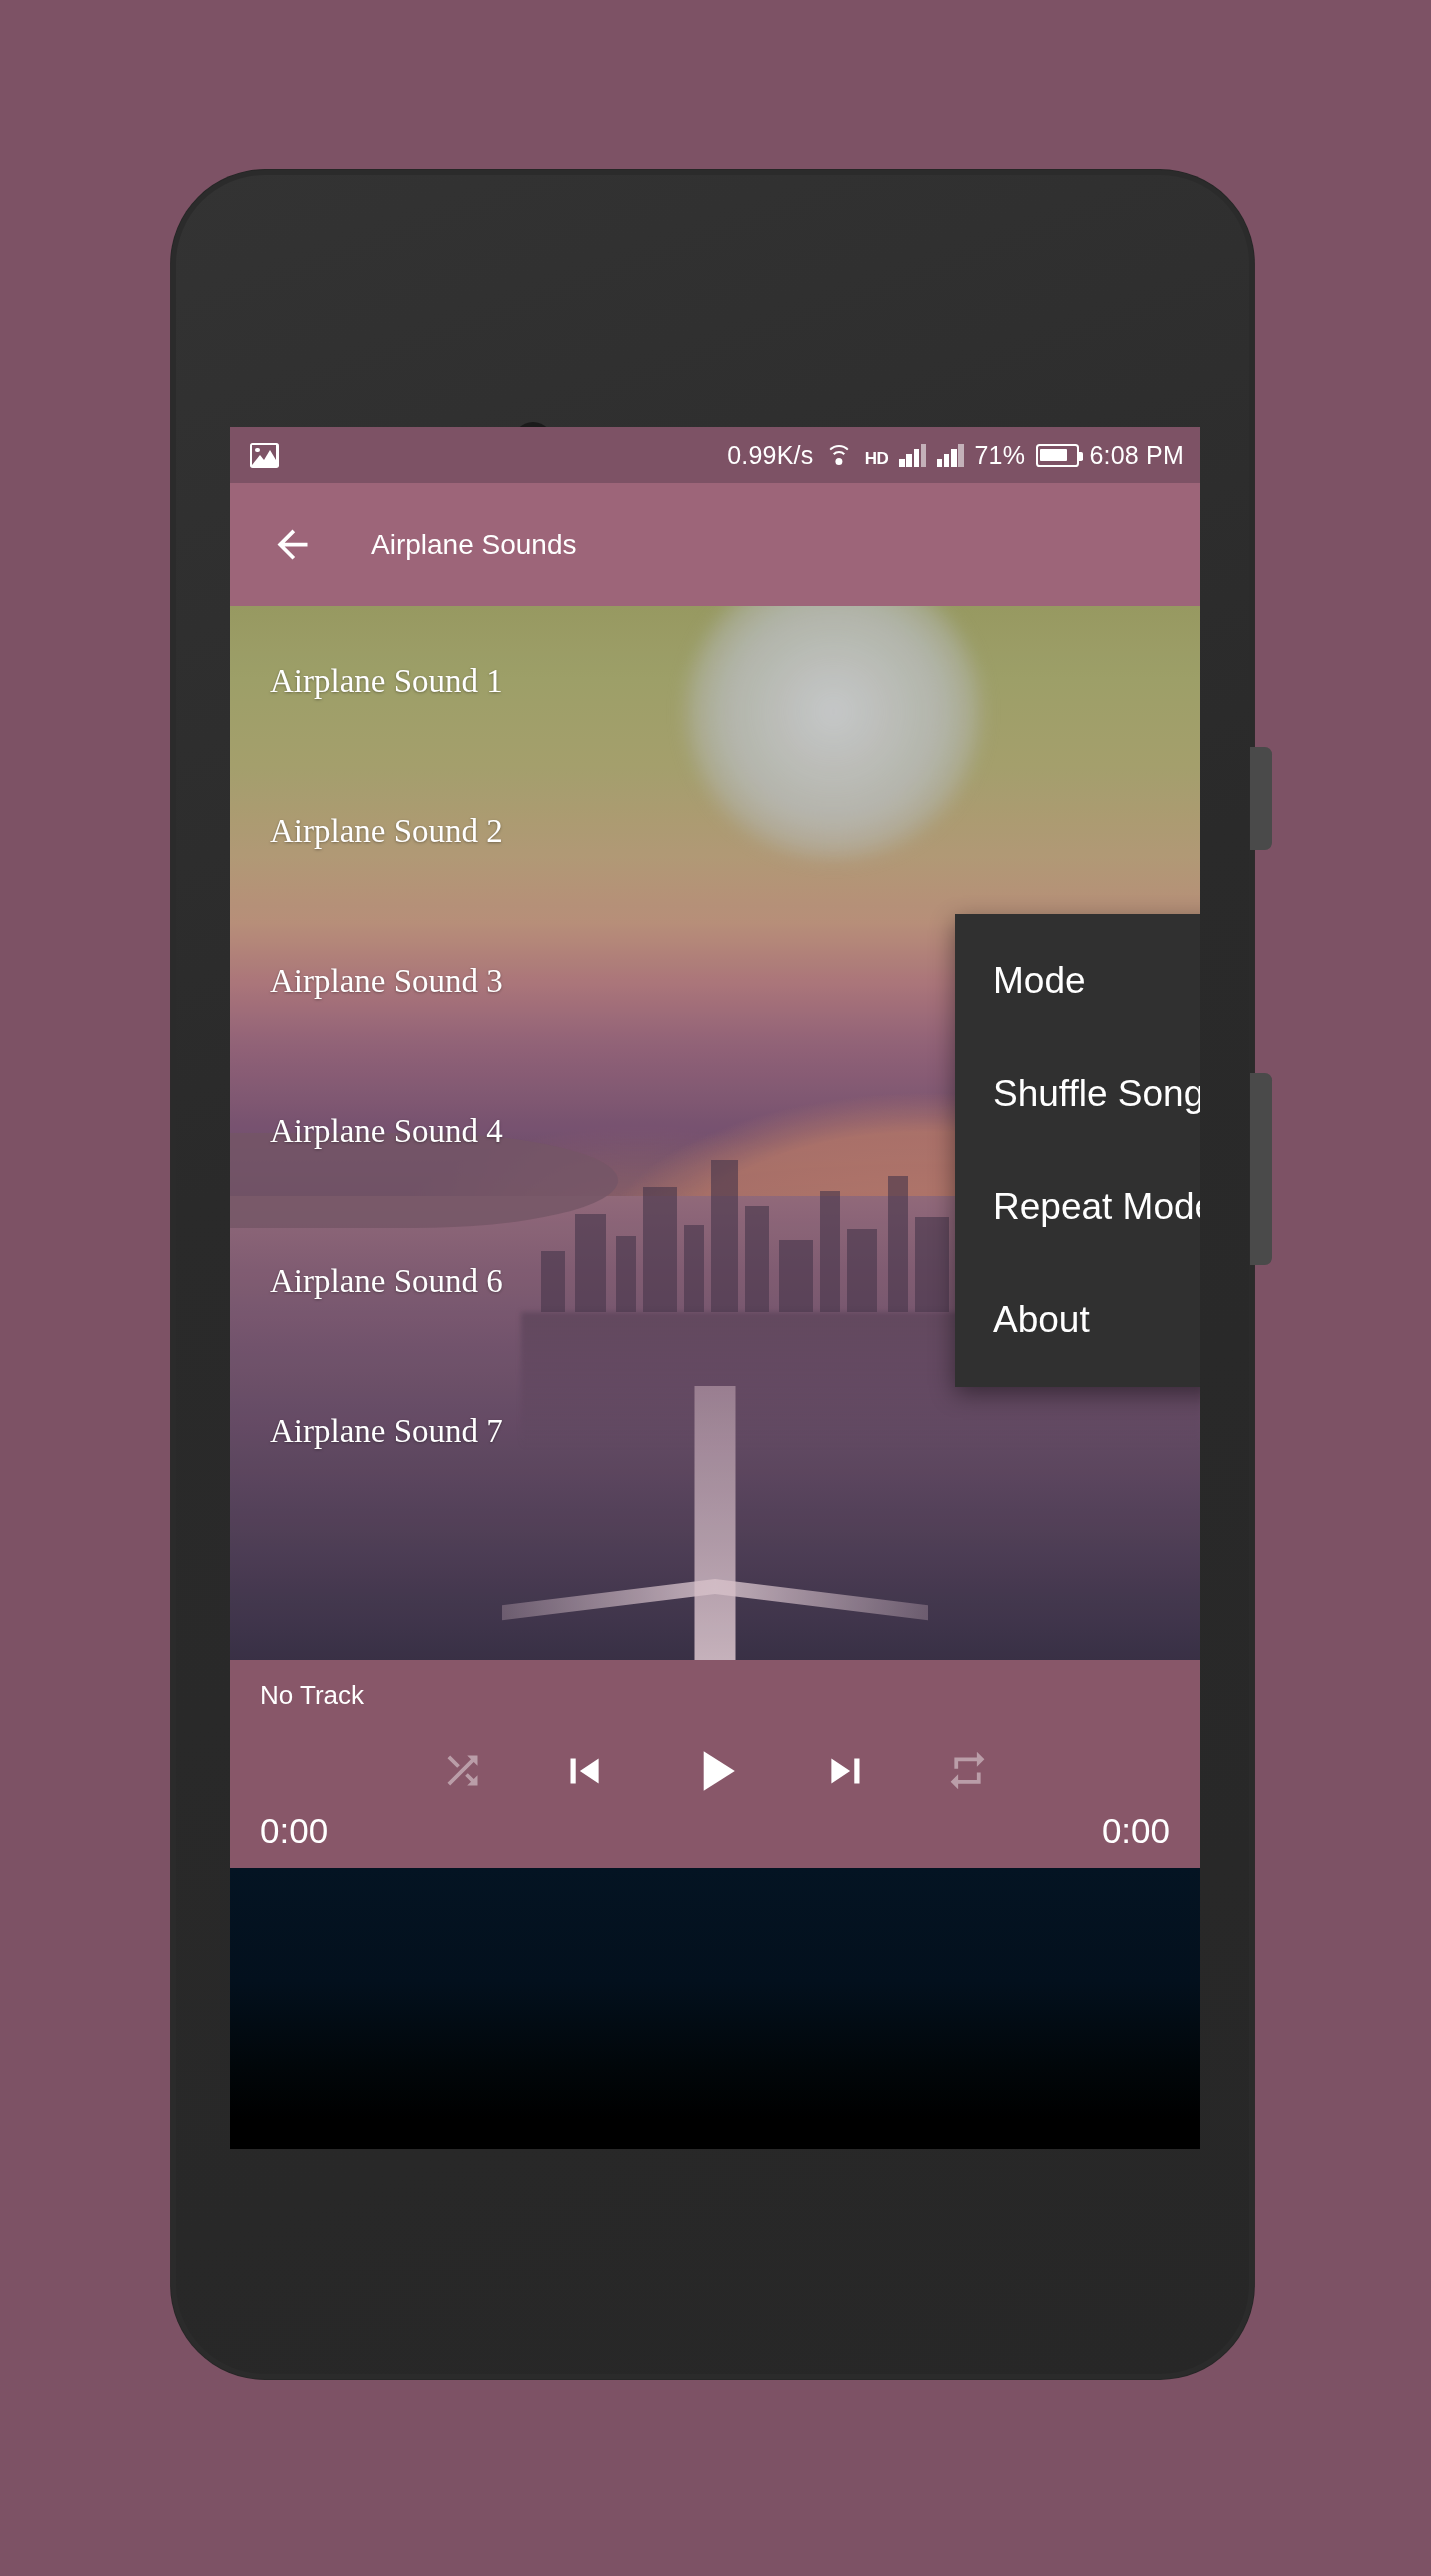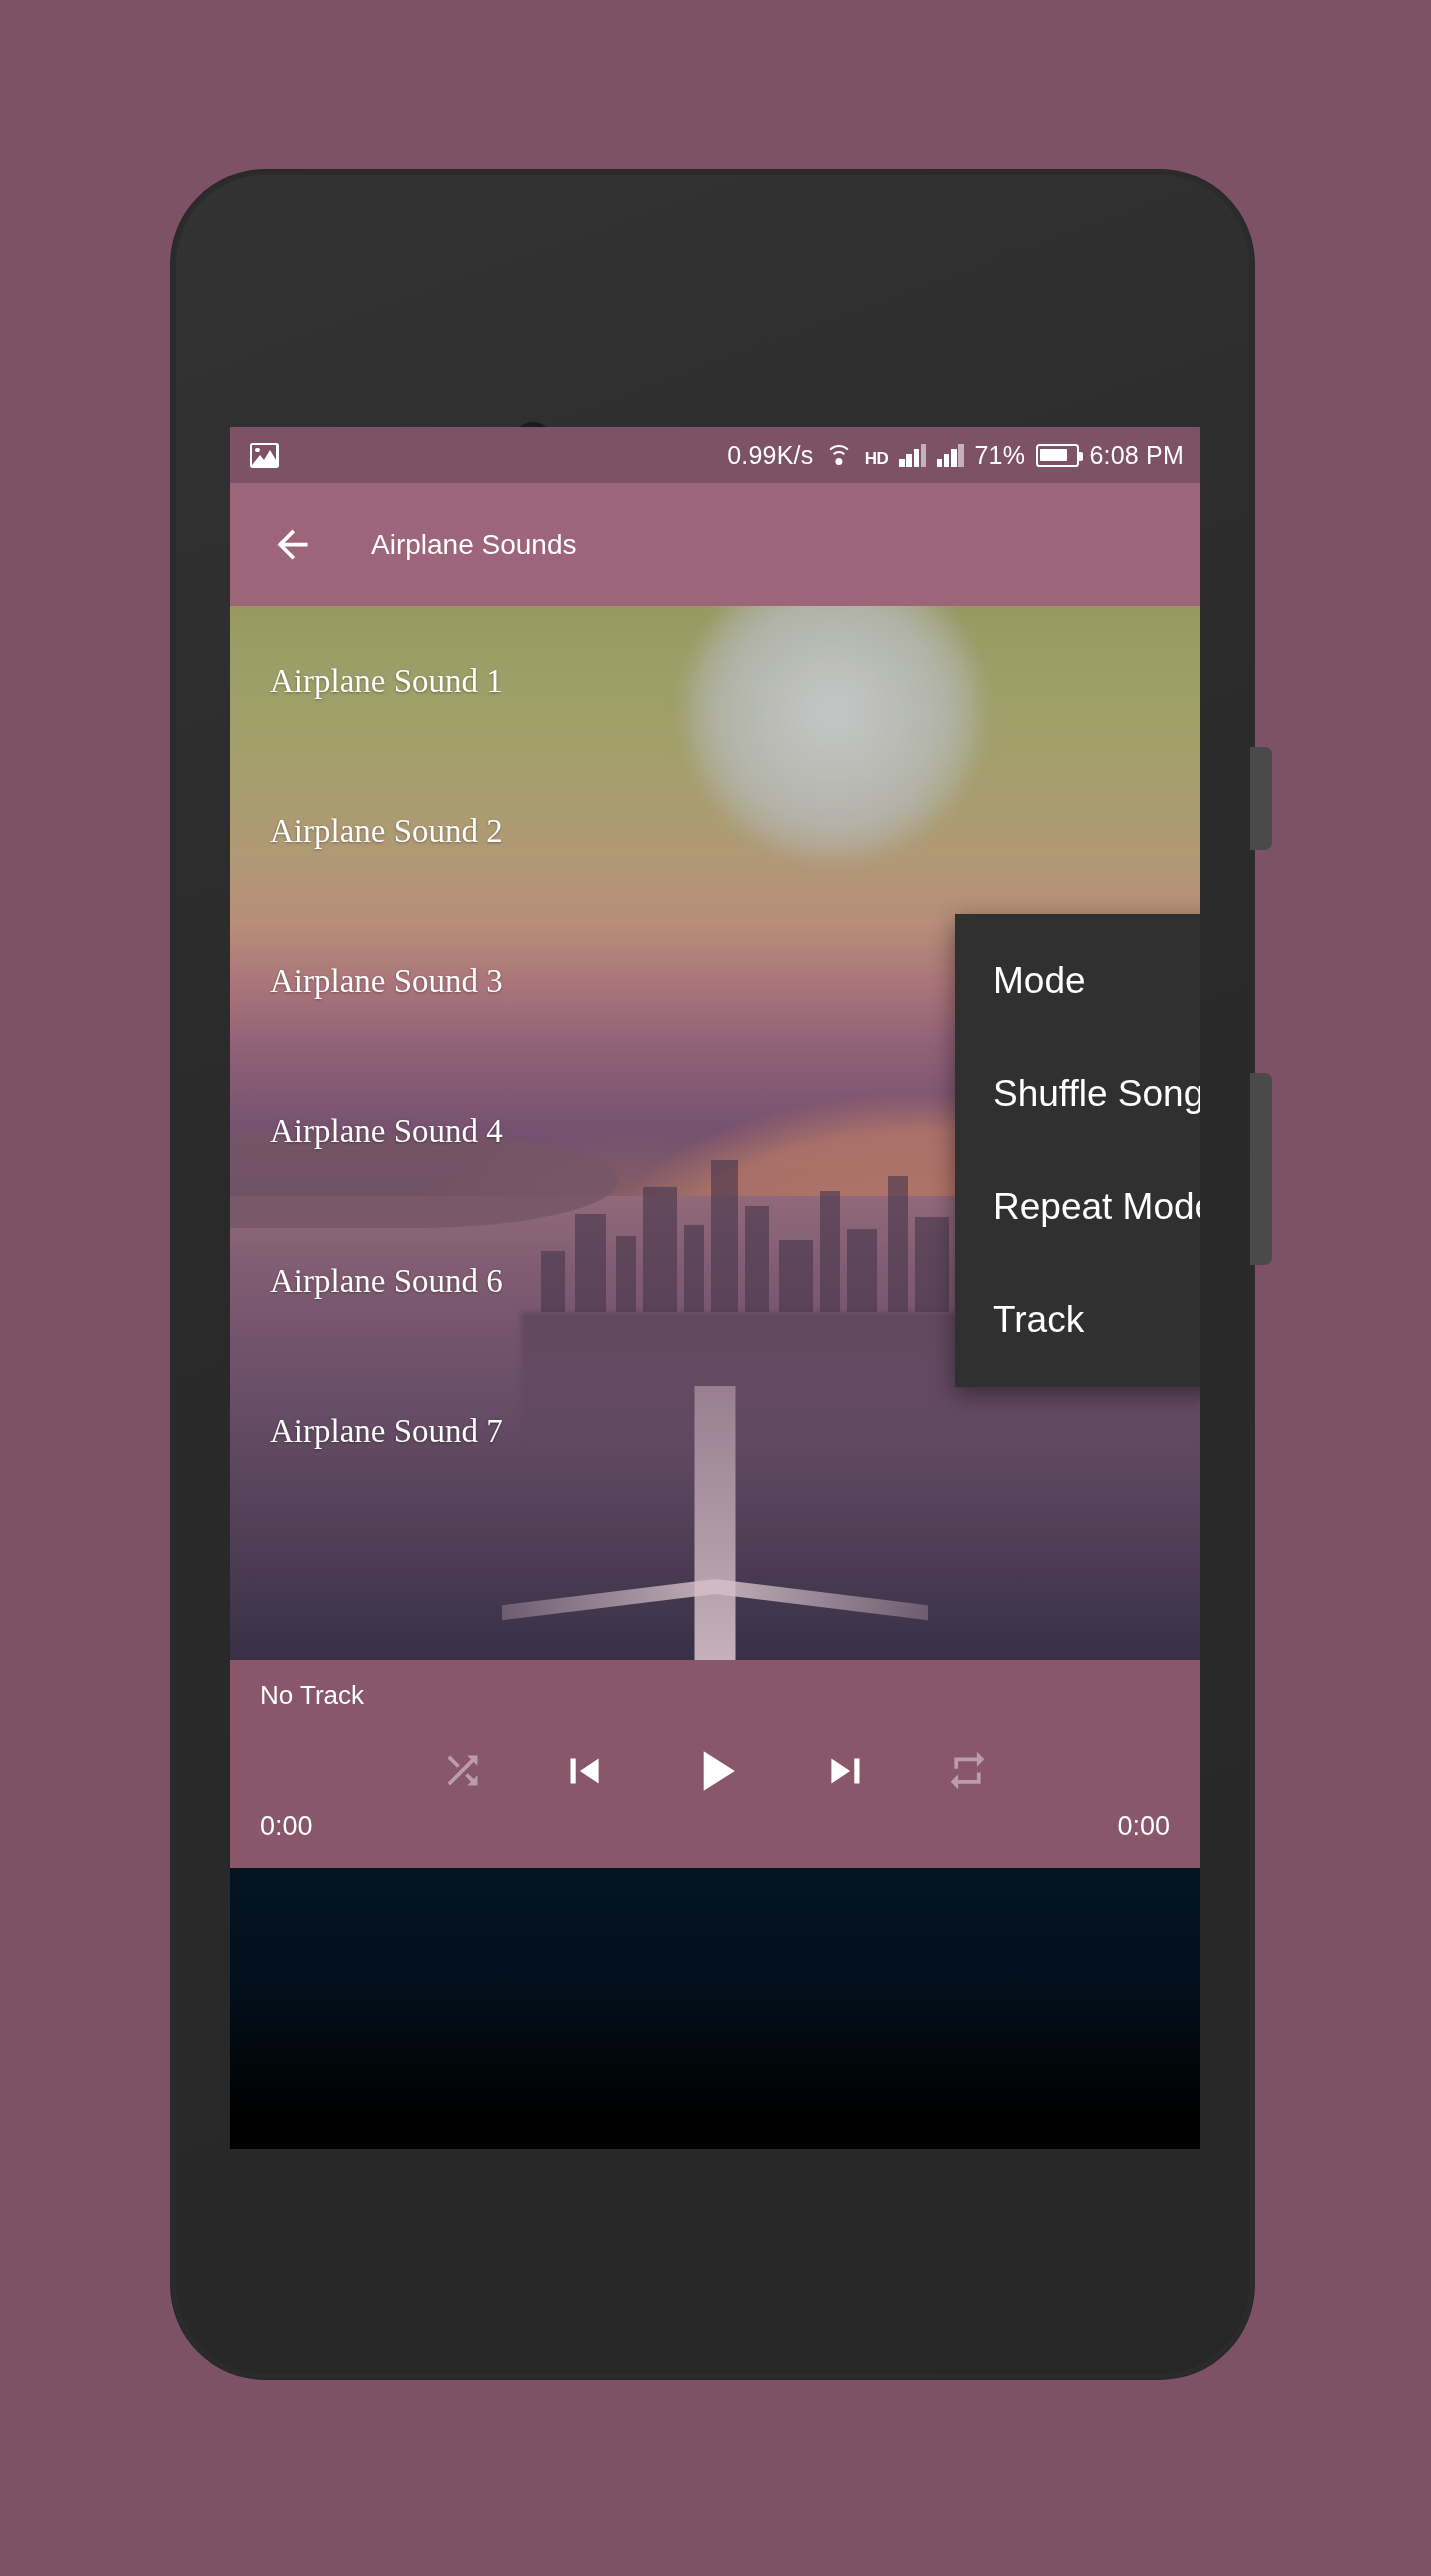--- a/index.html
+++ b/index.html
@@ -210,21 +210,21 @@
   }
   #player-track-title{ color:#fff; font-size:26px; }
   #player-controls{
     display:flex; align-items:center; justify-content:center;
     gap:73px; margin-top:25px; height:70px;
   }
   .ctrl{ cursor:pointer; display:flex; align-items:center; justify-content:center; }
   .ctrl.dim{ opacity:.42; }
   #player-times{
     display:flex; justify-content:space-between;
-    color:#fff; font-size:27px; margin-top:5.4px;
+    color:#fff; font-size:35px; margin-top:5.4px;
   }
   #seek-bar{
     position:relative; margin-top:27px; height:18px;
   }
   #seek-track{
     position:absolute; left:9px; right:3.6px; top:7.2px; height:3.6px;
     background:rgba(255,255,255,.55); border-radius:1.8px;
   }
   #seek-thumb{
     position:absolute; left:1.8px; top:0px;
@@ -419,17 +419,17 @@
       <div class="menu-item">
         <span class="label">Mode</span>
       </div>
       <div class="menu-item">
         <span class="label">Shuffle Songs</span>
       </div>
       <div class="menu-item">
         <span class="label">Repeat Mode</span>
       </div>
       <div class="menu-item">
-        <span class="label">Track</span>
+        <span class="label">About</span>
       </div>
     </div>
 </div>
 
 
 </body></html>

